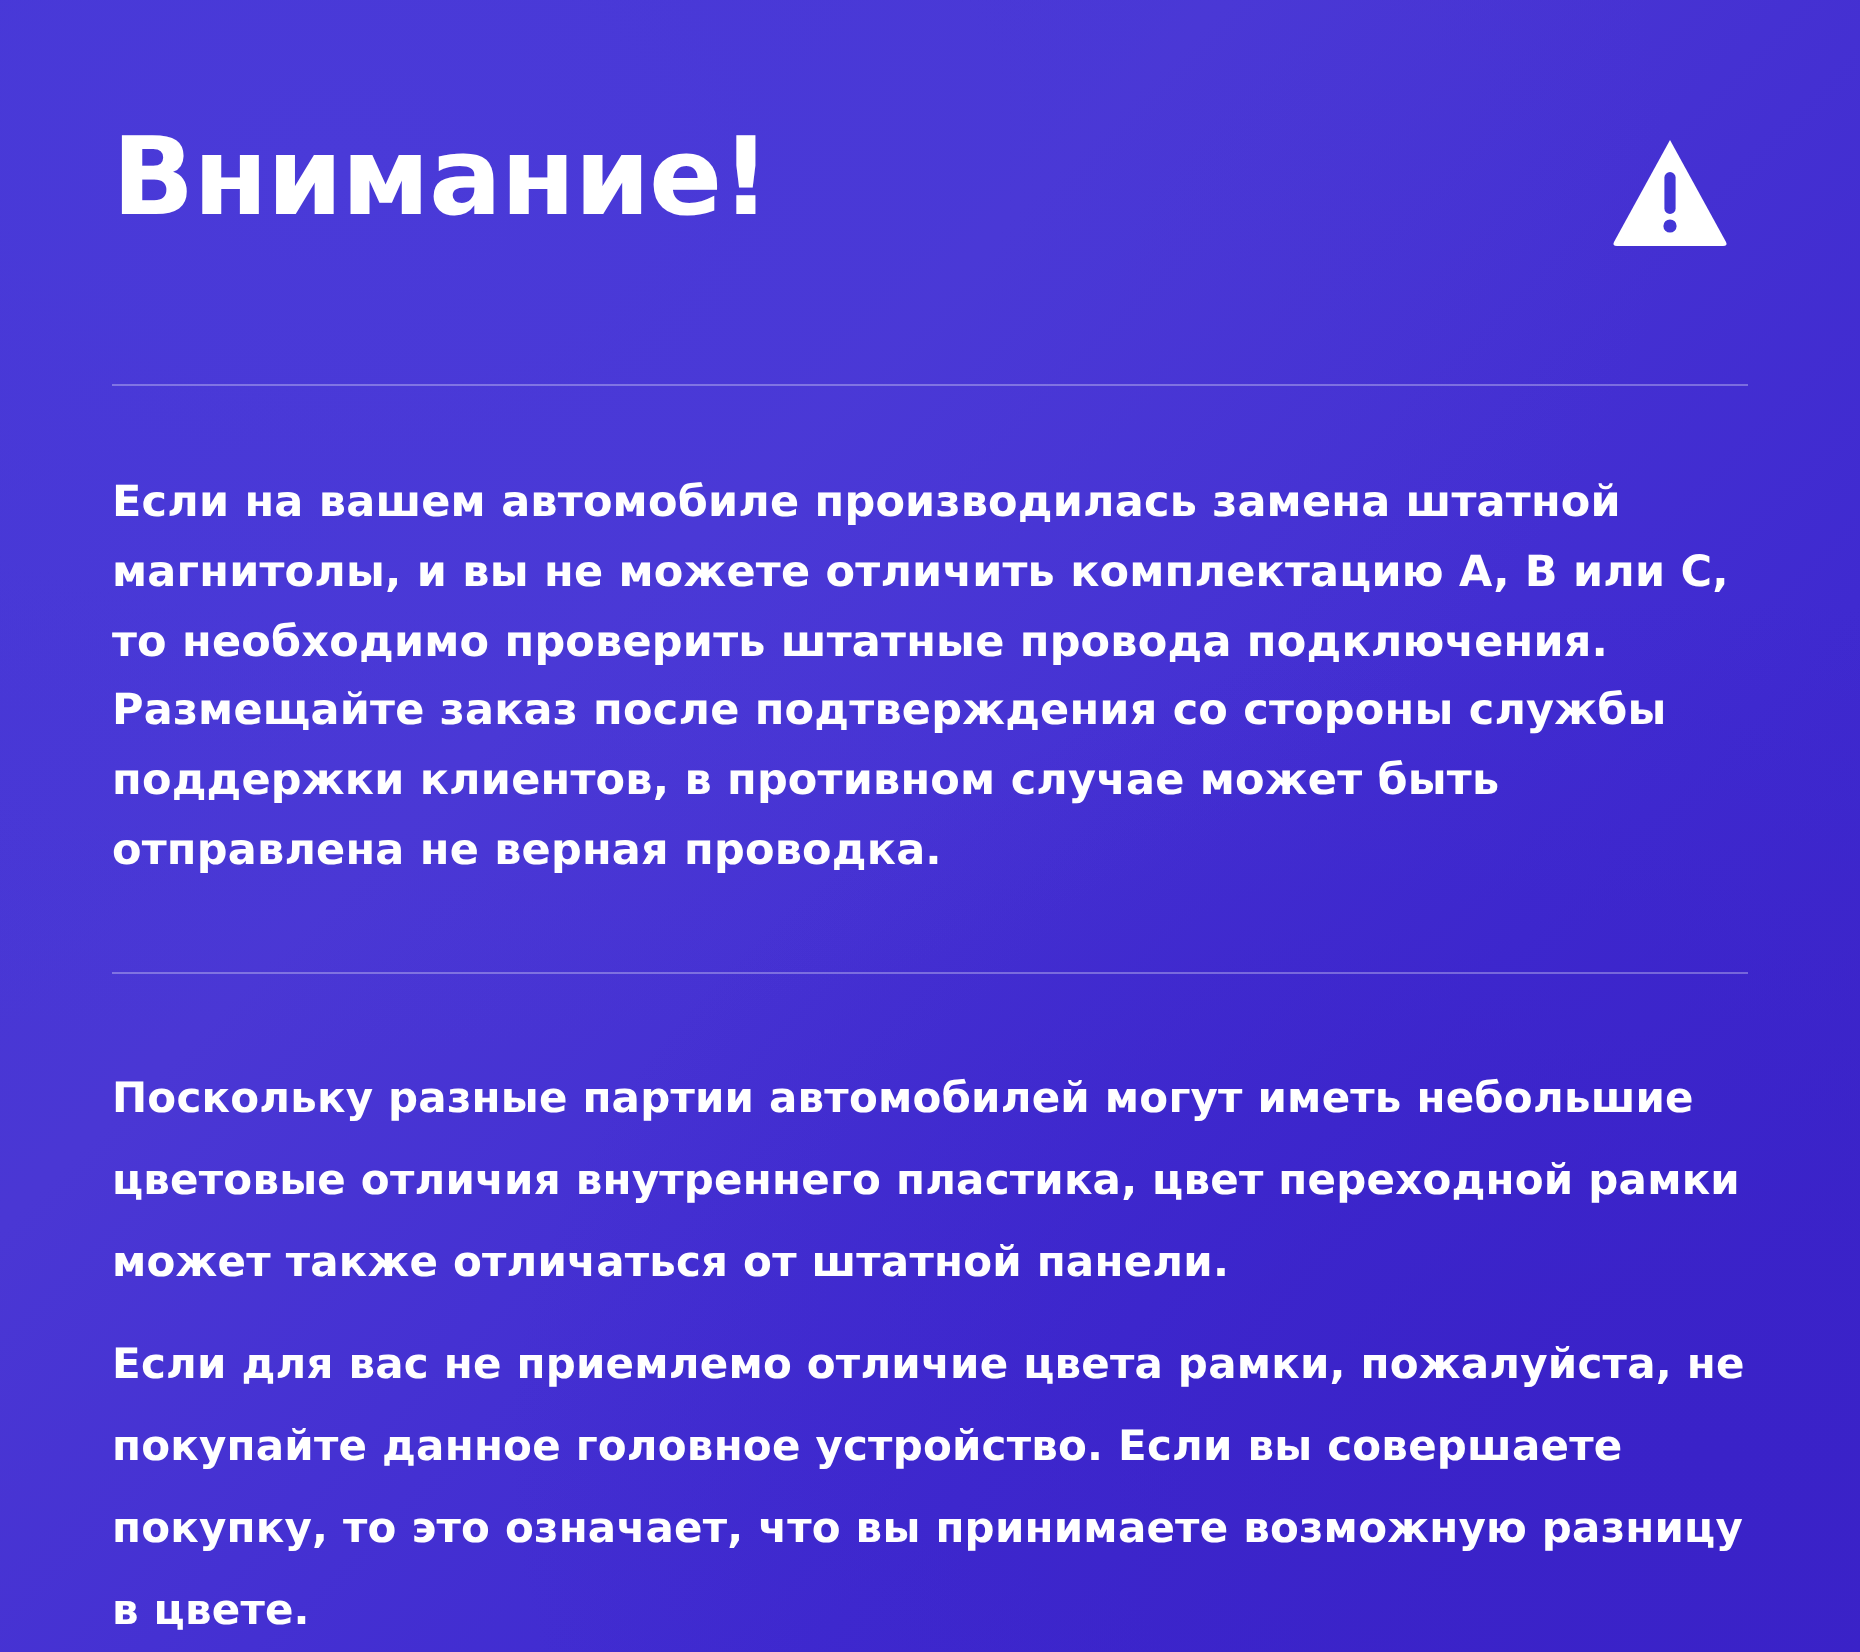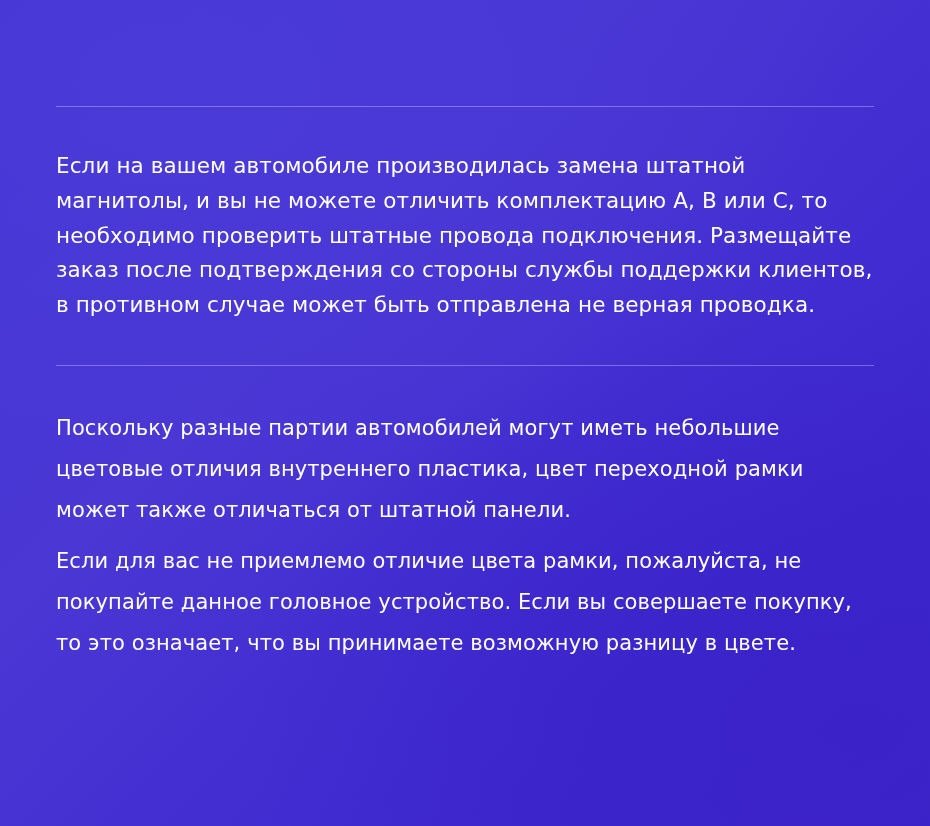--- a/index.html
+++ b/index.html
@@ -62,21 +62,21 @@
     margin-top: 42px;
   }
 
   .para-block {
     margin-top: 42px;
   }
 
   .para {
     font-size: 21.5px;
     line-height: 1.62;
-    font-weight: 400;
+    font-weight: 700;
     margin: 0;
     color: #ffffff;
     font-family: "DejaVu Sans", sans-serif;
     letter-spacing: 0.1px;
   }
 
   .para.loose {
     line-height: 1.95;
     font-size: 21px;
     margin-top: 29px;
@@ -84,20 +84,31 @@
 
   .para + .para {
     margin-top: 10px;
   }
 </style>
 </head>
 <body>
 
 <div class="banner">
 
+  <div class="header-row">
+    <h1 class="headline">Внимание!</h1>
+
+    <span class="warn-icon">
+      <svg viewBox="0 0 58 56" width="58" height="56" aria-hidden="true">
+        <path d="M29 2 L57 53 Q58 55 55.5 55 L2.5 55 Q0 55 1 53 Z" fill="#ffffff"></path>
+        <rect x="26.2" y="18" width="5.6" height="21" rx="2.8" fill="#4336d6"></rect>
+        <circle cx="29" cy="45" r="3.3" fill="#4336d6"></circle>
+      </svg>
+    </span>
+  </div>
 
   <div class="divider"></div>
 
   <div class="para-block">
     <p class="para">Если на вашем автомобиле производилась замена штатной магнитолы, и вы не можете отличить комплектацию A, B или C, то необходимо проверить штатные провода подключения. Размещайте заказ после подтверждения со стороны службы поддержки клиентов, в противном случае может быть отправлена не верная проводка.</p>
   </div>
 
   <div class="divider second"></div>
 
   <div class="para-block">

